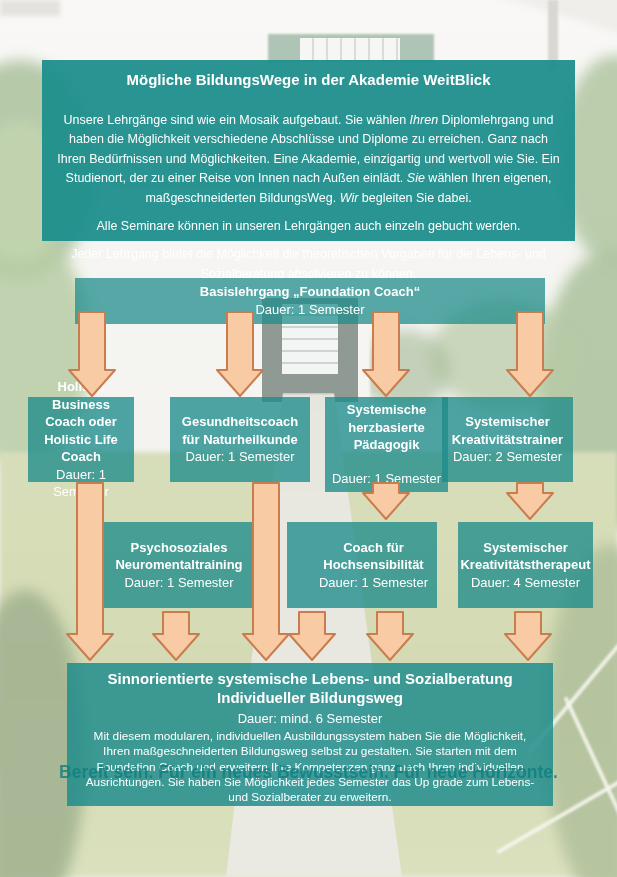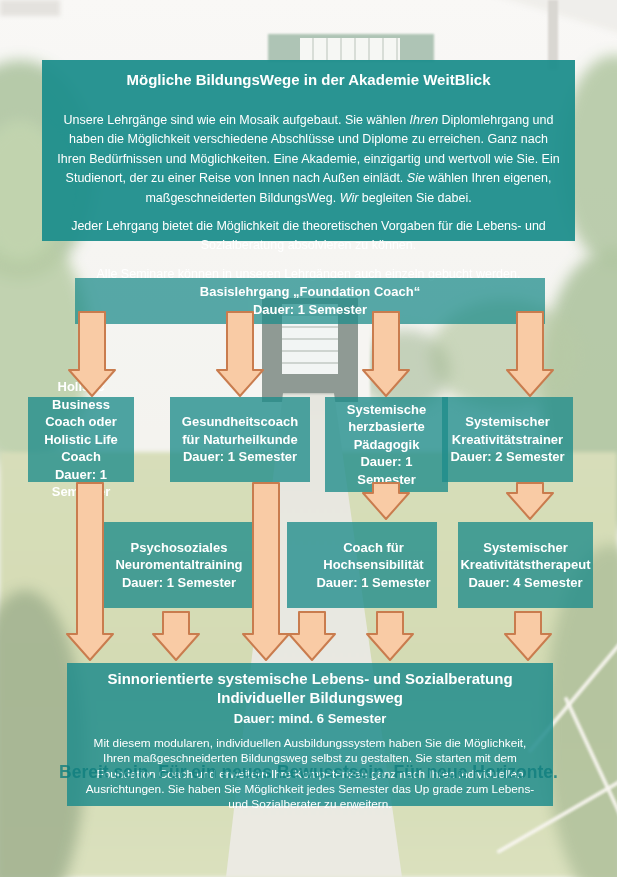--- a/index.html
+++ b/index.html
@@ -57,35 +57,35 @@
   }
   .card h1{font-size:15px;font-weight:bold;margin-bottom:23px;}
   .card p{font-size:12.5px;line-height:1.55;margin-bottom:9px;}
   .card .it{font-style:italic;}
   .box{
     background:rgba(30,140,139,.78);
     display:flex;flex-direction:column;justify-content:center;align-items:center;
     font-size:13px;line-height:1.35;padding:4px 6px;
   }
   .box .t{font-weight:bold;}
-  .box .d{font-weight:bold;}
+  .box .d{font-weight:normal;}
   .foundation{left:75px;top:278px;width:470px;height:46px;background:rgba(30,140,139,.74);}
   .b1{left:28px; top:397px;width:106px;height:85px;}
   .b2{left:170px;top:397px;width:140px;height:85px;}
-  .b3{left:325px;top:397px;width:123px;height:95px;}
+  .b3{left:325px;top:397px;width:123px;height:95px;justify-content:space-between;}
   .b4{left:442px;top:397px;width:131px;height:85px;}
   .b5{left:100px;top:522px;width:158px;height:86px;}
   .b6{left:287px;top:522px;width:150px;height:86px;padding-left:29px;}
   .b7{left:458px;top:522px;width:135px;height:86px;}
   .final{
     left:67px;top:663px;width:486px;height:143px;
     background:rgba(30,140,139,.84);justify-content:flex-start;padding-top:7px;
   }
   .final .t{font-size:15px;line-height:1.25;}
-  .final .d{margin:2px 0 9px;}
+  .final .d{margin:2px 0 2px;}
   .final .desc{font-size:11.8px;line-height:1.3;font-weight:normal;padding:0 10px;}
   .tagline{
     position:absolute;z-index:3;left:0;top:762px;width:617px;text-align:center;
     font-size:17.5px;font-weight:bold;color:var(--tagline,#0E7E7E);opacity:.78;
   }
   svg.arrows{position:absolute;left:0;top:0;z-index:2;pointer-events:none;}
   svg.arrows polygon{fill:var(--arrow-fill,#F9CBA5);stroke:var(--arrow-border,#C97C4E);stroke-width:2;stroke-linejoin:round;}
 </style>
 </head>
 <body>
@@ -115,22 +115,22 @@
   <div class="bush bush-br"></div>
   <div class="branch branch1"></div>
   <div class="branch branch2"></div>
   <div class="branch branch3"></div>
   <div class="veil"></div>
 </div>
 
 <div class="card">
   <h1>Mögliche BildungsWege in der Akademie WeitBlick</h1>
   <p><span>Unsere Lehrgänge sind wie ein Mosaik aufgebaut. Sie wählen </span><span class="it">Ihren</span><span> Diplomlehrgang und haben die Möglichkeit verschiedene Abschlüsse und Diplome zu erreichen. Ganz nach Ihren Bedürfnissen und Möglichkeiten. Eine Akademie, einzigartig und wertvoll wie Sie. Ein Studienort, der zu einer Reise von Innen nach Außen einlädt. </span><span class="it">Sie</span><span> wählen Ihren eigenen, maßgeschneiderten BildungsWeg. </span><span class="it">Wir</span><span> begleiten Sie dabei.</span></p>
+  <p>Alle Seminare können in unseren Lehrgängen auch einzeln gebucht werden.</p>
   <p>Jeder Lehrgang bietet die Möglichkeit die theoretischen Vorgaben für die Lebens- und Sozialberatung absolvieren zu können.</p>
-  <p>Alle Seminare können in unseren Lehrgängen auch einzeln gebucht werden.</p>
 </div>
 
 <div class="box foundation">
   <div class="t">Basislehrgang „Foundation Coach“</div>
   <div class="d">Dauer: 1 Semester</div>
 </div>
 
 <div class="box b1">
   <div class="t">Holistic Business Coach oder Holistic Life Coach</div>
   <div class="d">Dauer: 1 Semester</div>

